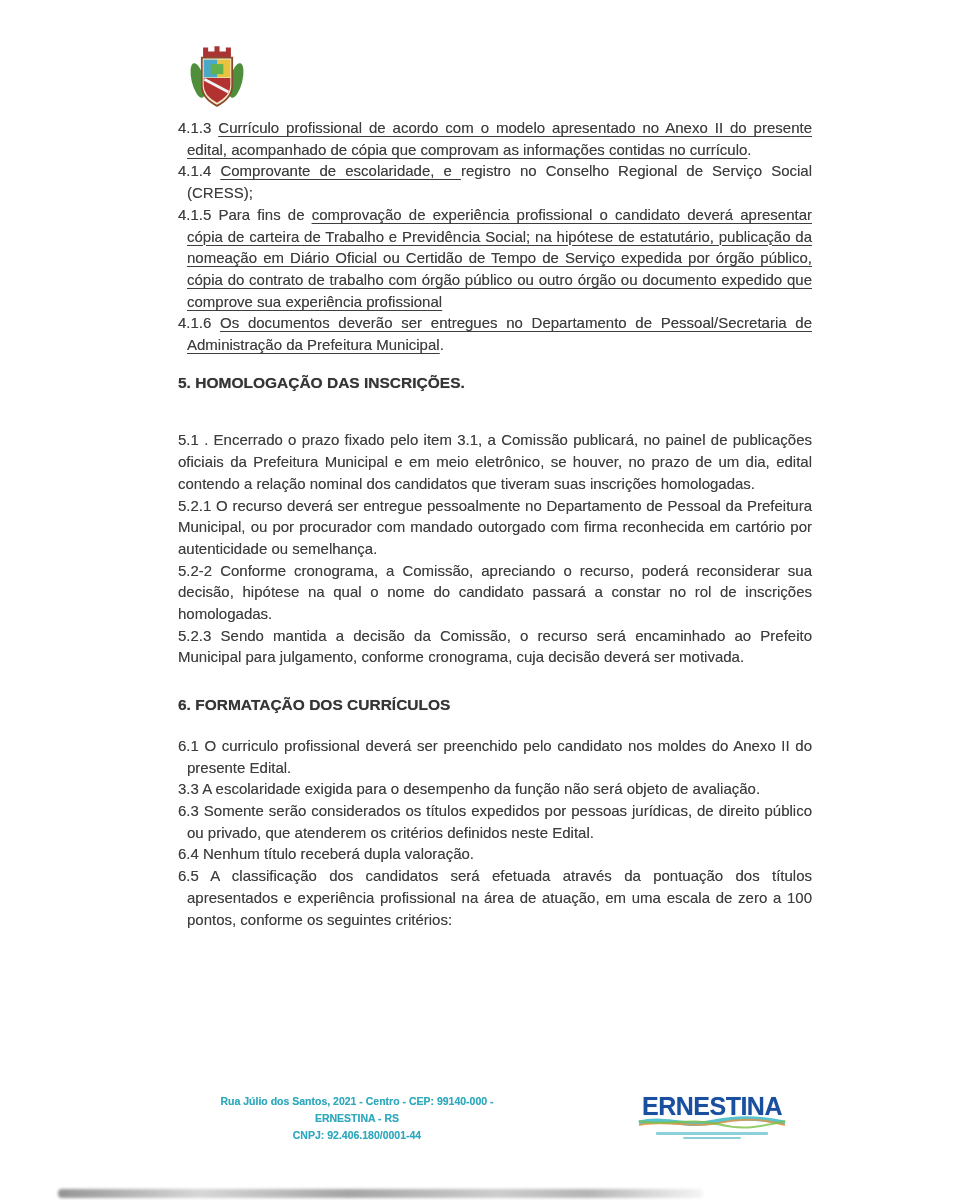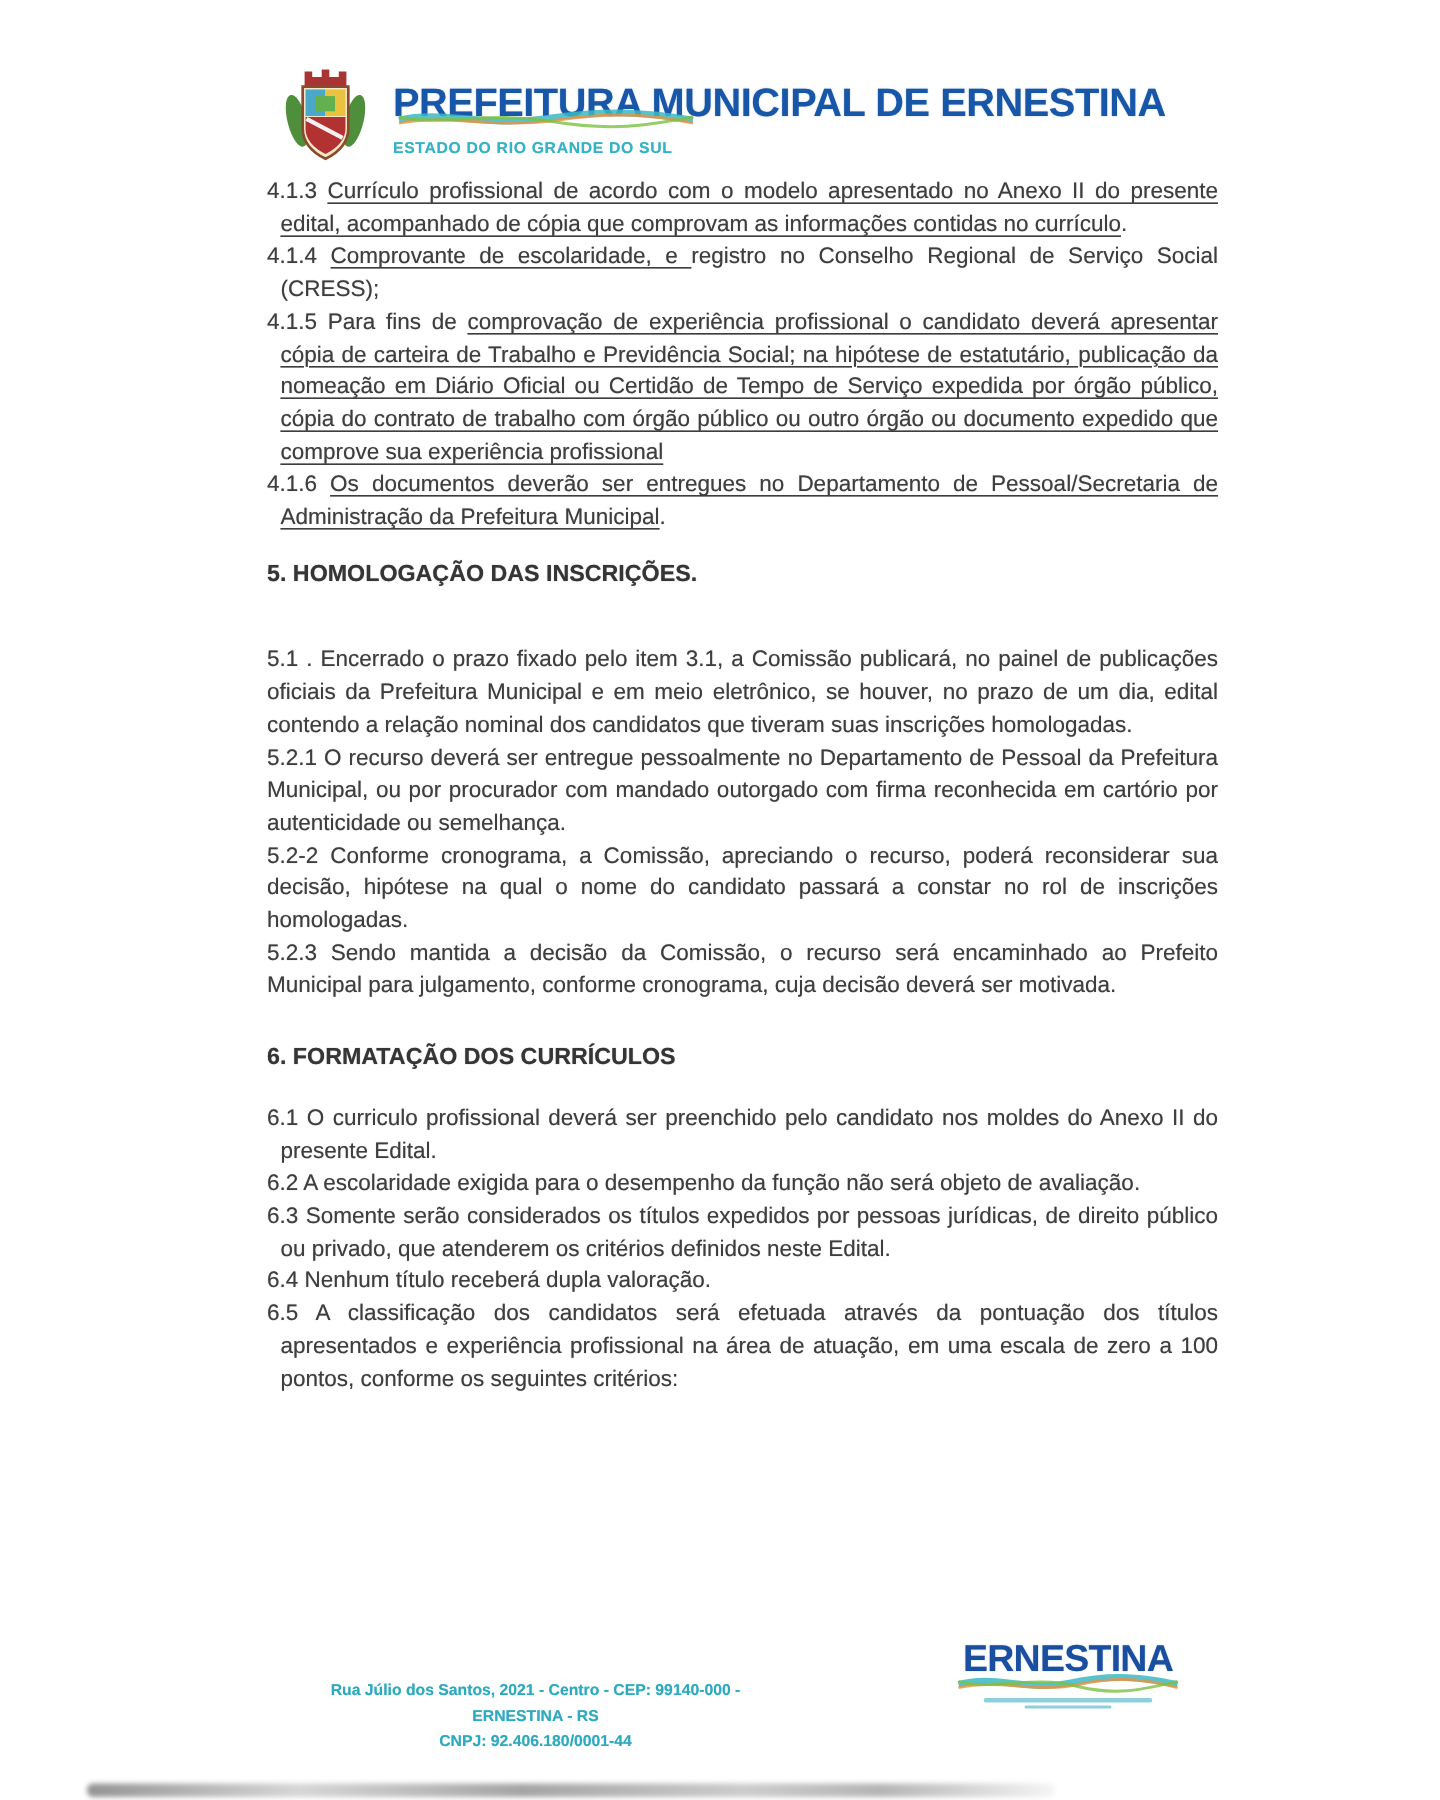--- a/index.html
+++ b/index.html
@@ -42,21 +42,21 @@
   .sec-heading {
     font-weight: 700; font-size: 15.5px; color: #353535;
     text-align: left;
     text-shadow: 0 0 0.7px rgba(53,53,53,.65);
   }
   .h5 { margin-top: 16px !important; margin-bottom: 36px !important; }
   .h6 { margin-top: 26px !important; margin-bottom: 19px !important; }
 
   
   .footer-text {
-    position: absolute; left: 192px; top: 1119px; width: 330px;
+    position: absolute; left: 192px; top: 1093px; width: 330px;
     text-align: center; color: #2fa9bd; font-weight: 700;
     font-size: 10.5px; line-height: 17px;
     text-shadow: 0 0 0.6px rgba(47,169,189,.55);
   }
   .footer-logo { position: absolute; left: 630px; top: 1094px; width: 164px; text-align: center; }
   .footer-logo-name {
     font-size: 25px; font-weight: 800; color: #1a4fa0;
     letter-spacing: -0.5px; line-height: 24px;
     text-shadow: 0 0 1px rgba(26,79,160,.4);
   }
@@ -91,29 +91,20 @@
         <ellipse cx="46" cy="32" rx="5" ry="14" fill="#4f8f3c" transform="rotate(14 46 32)"></ellipse>
 
         <path d="M19 14 h24 v22 q0 10 -12 16 q-12 -6 -12 -16 z" fill="#f3e9c8" stroke="#8a4b2c" stroke-width="1.4"></path>
         <rect x="20.5" y="15.5" width="10.5" height="14" fill="#4aa9c9"></rect>
         <rect x="31" y="15.5" width="10.5" height="14" fill="#e9c33f"></rect>
         <path d="M20.5 30 h21 v6 q0 8 -10.5 13.5 q-10.5 -5.5 -10.5 -13.5 z" fill="#b23131"></path>
         <rect x="26" y="19" width="10" height="8" fill="#63b04e"></rect>
         <path d="M21 31 l19 10" stroke="#f2f2f2" stroke-width="2.2"></path>
       </svg>
     </span>
-    <div class="header-text">
-      <div class="title">PREFEITURA MUNICIPAL DE ERNESTINA</div>
-      <svg class="title-wave" viewBox="0 0 200 15">
-        <path d="M2 8 C 32 1, 58 13, 100 7 S 168 3, 198 8" fill="none" stroke="#3bb8c4" stroke-width="4.5" opacity="0.85"></path>
-        <path d="M2 10 C 36 4, 66 14, 108 8 S 172 5, 198 10" fill="none" stroke="#e8923f" stroke-width="2" opacity="0.8"></path>
-        <path d="M2 6 C 30 12, 62 2, 104 9 S 170 11, 198 6" fill="none" stroke="#7ac043" stroke-width="2" opacity="0.8"></path>
-      </svg>
-      <div class="subtitle">ESTADO DO RIO GRANDE DO SUL</div>
-    </div>
   </div>
 
   <div class="content">
 
     <p class="hang"><span>4.1.3 </span><span class="u">Currículo profissional de acordo com o modelo apresentado no Anexo II do presente edital, acompanhado de cópia que comprovam as informações contidas no currículo</span><span>.</span></p>
 
     <p class="hang"><span>4.1.4 </span><span class="u">Comprovante de escolaridade, e </span><span>registro no Conselho Regional de Serviço Social (CRESS);</span></p>
 
     <p class="hang"><span>4.1.5 Para fins de </span><span class="u">comprovação de experiência profissional o candidato deverá apresentar cópia de carteira de Trabalho e Previdência Social; na hipótese de estatutário, publicação da nomeação em Diário Oficial ou Certidão de Tempo de Serviço expedida por órgão público, cópia do contrato de trabalho com órgão público ou outro órgão ou documento expedido que comprove sua experiência profissional</span><span></span></p>
 
@@ -122,21 +113,21 @@
     <p class="sec-heading h5">5. HOMOLOGAÇÃO DAS INSCRIÇÕES.</p>
 
     <p>5.1 . Encerrado o prazo fixado pelo item 3.1, a Comissão publicará, no painel de publicações oficiais da Prefeitura Municipal e em meio eletrônico, se houver, no prazo de um dia, edital contendo a relação nominal dos candidatos que tiveram suas inscrições homologadas.</p>
     <p>5.2.1 O recurso deverá ser entregue pessoalmente no Departamento de Pessoal da Prefeitura Municipal, ou por procurador com mandado outorgado com firma reconhecida em cartório por autenticidade ou semelhança.</p>
     <p>5.2-2 Conforme cronograma, a Comissão, apreciando o recurso, poderá reconsiderar sua decisão, hipótese na qual o nome do candidato passará a constar no rol de inscrições homologadas.</p>
     <p>5.2.3 Sendo mantida a decisão da Comissão, o recurso será encaminhado ao Prefeito Municipal para julgamento, conforme cronograma, cuja decisão deverá ser motivada.</p>
 
     <p class="sec-heading h6">6. FORMATAÇÃO DOS CURRÍCULOS</p>
 
     <p class="hang">6.1 O curriculo profissional deverá ser preenchido pelo candidato nos moldes do Anexo II do presente Edital.</p>
-    <p class="hang">6.2 A escolaridade exigida para o desempenho da função não será objeto de avaliação.</p>
+    <p class="hang">3.3 A escolaridade exigida para o desempenho da função não será objeto de avaliação.</p>
     <p class="hang">6.3 Somente serão considerados os títulos expedidos por pessoas jurídicas, de direito público ou privado, que atenderem os critérios definidos neste Edital.</p>
     <p class="hang">6.4 Nenhum título receberá dupla valoração.</p>
     <p class="hang">6.5 A classificação dos candidatos será efetuada através da pontuação dos títulos apresentados e experiência profissional na área de atuação, em uma escala de zero a 100 pontos, conforme os seguintes critérios:</p>
 
   </div>
 
   <div class="footer-text">
     <div>Rua Júlio dos Santos, 2021 - Centro - CEP: 99140-000 - ERNESTINA - RS</div>
     <div>CNPJ: 92.406.180/0001-44</div>
   </div>

